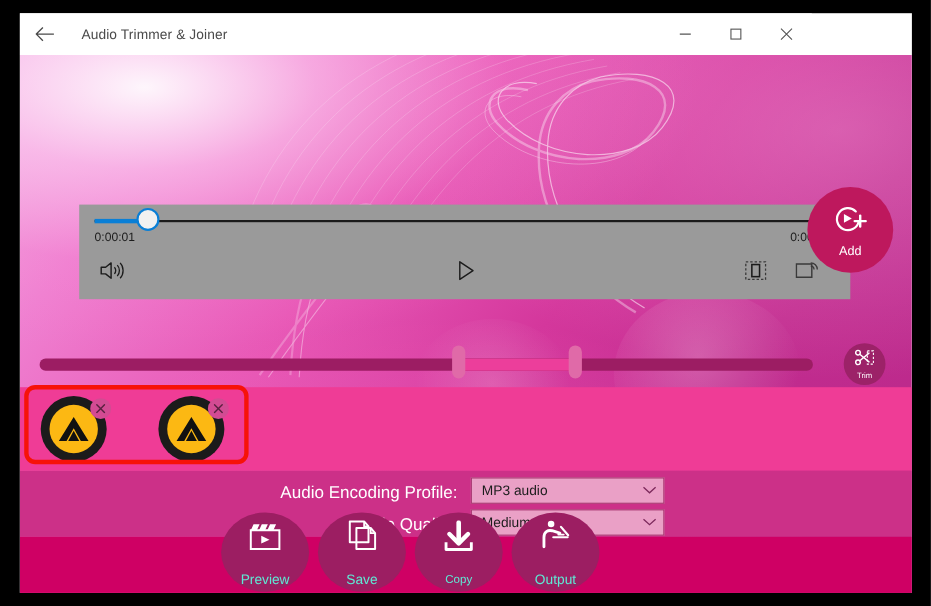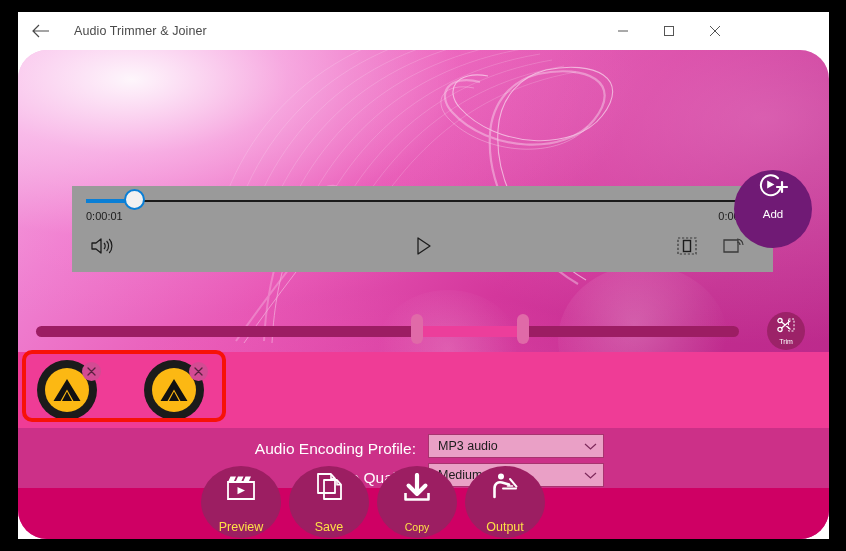--- a/index.html
+++ b/index.html
@@ -51,21 +51,20 @@
     display: flex; align-items: center; justify-content: center;
     cursor: pointer;
   }
   .wc svg { display: block; }
 
   
   #content {
     position: absolute; left: 0; top: 38px;
     width: 811px; height: 489px;
     overflow: hidden;
-    border-radius: 29px;
   }
   #wallpaper {
     position: absolute; inset: 0;
     background:
       radial-gradient(120% 95% at 14% 6%, rgba(255,255,255,.92) 0%, rgba(255,214,245,.55) 16%, rgba(255,150,220,.15) 34%, rgba(255,255,255,0) 52%),
       radial-gradient(90% 80% at 92% 14%, rgba(255,200,240,.30) 0%, rgba(255,255,255,0) 58%),
       radial-gradient(75% 70% at 46% 92%, rgba(255,120,200,.40) 0%, rgba(255,255,255,0) 62%),
       linear-gradient(128deg, #f2a8e0 0%, #ef7fd0 16%, #e858b6 36%, #d4379c 56%, #c22c8f 74%, #b8288a 100%);
   }
   
@@ -144,23 +143,23 @@
   #btn-play   { left: 338px; top: 2px; width: 28px; height: 28px; }
   #btn-aspect { right: 72px; top: 2px; width: 28px; height: 28px; }
   #btn-cast   { right: 24px; top: 2px; width: 30px; height: 28px; }
 
   
   #btn-add {
     position: absolute;
     left: 716px; top: 120px;
     width: 78px; height: 78px;
     border-radius: 50%;
-    background: #701a75;
+    background: #be185d;
     display: flex; flex-direction: column;
-    align-items: center; justify-content: flex-start;
+    align-items: center; justify-content: center;
     cursor: pointer;
     z-index: 6;
   }
   #btn-add .lbl {
     color: #fff; font-size: 11.5px; margin-top: 2px;
   }
 
   
   #timeline {
     position: absolute; left: 18px; top: 272px;
@@ -296,21 +295,21 @@
   .tbtn {
     width: 80px; height: 72px;
     border-radius: 50%;
     background: #9c1e62;
     display: flex; flex-direction: column;
     align-items: center; justify-content: center;
     cursor: pointer;
   }
   .tbtn .ic { height: 32px; display: flex; align-items: flex-end; }
   .tbtn .lbl {
-    color: #fde047; font-size: 12.5px; margin-top: 18px;
+    color: #5eead4; font-size: 12.5px; margin-top: 18px;
   }
   .tbtn.small .lbl { font-size: 10.5px; }
 </style>
 </head>
 <body>
 
 <div id="screen">
   <div id="window">
 
     <div id="titlebar">

